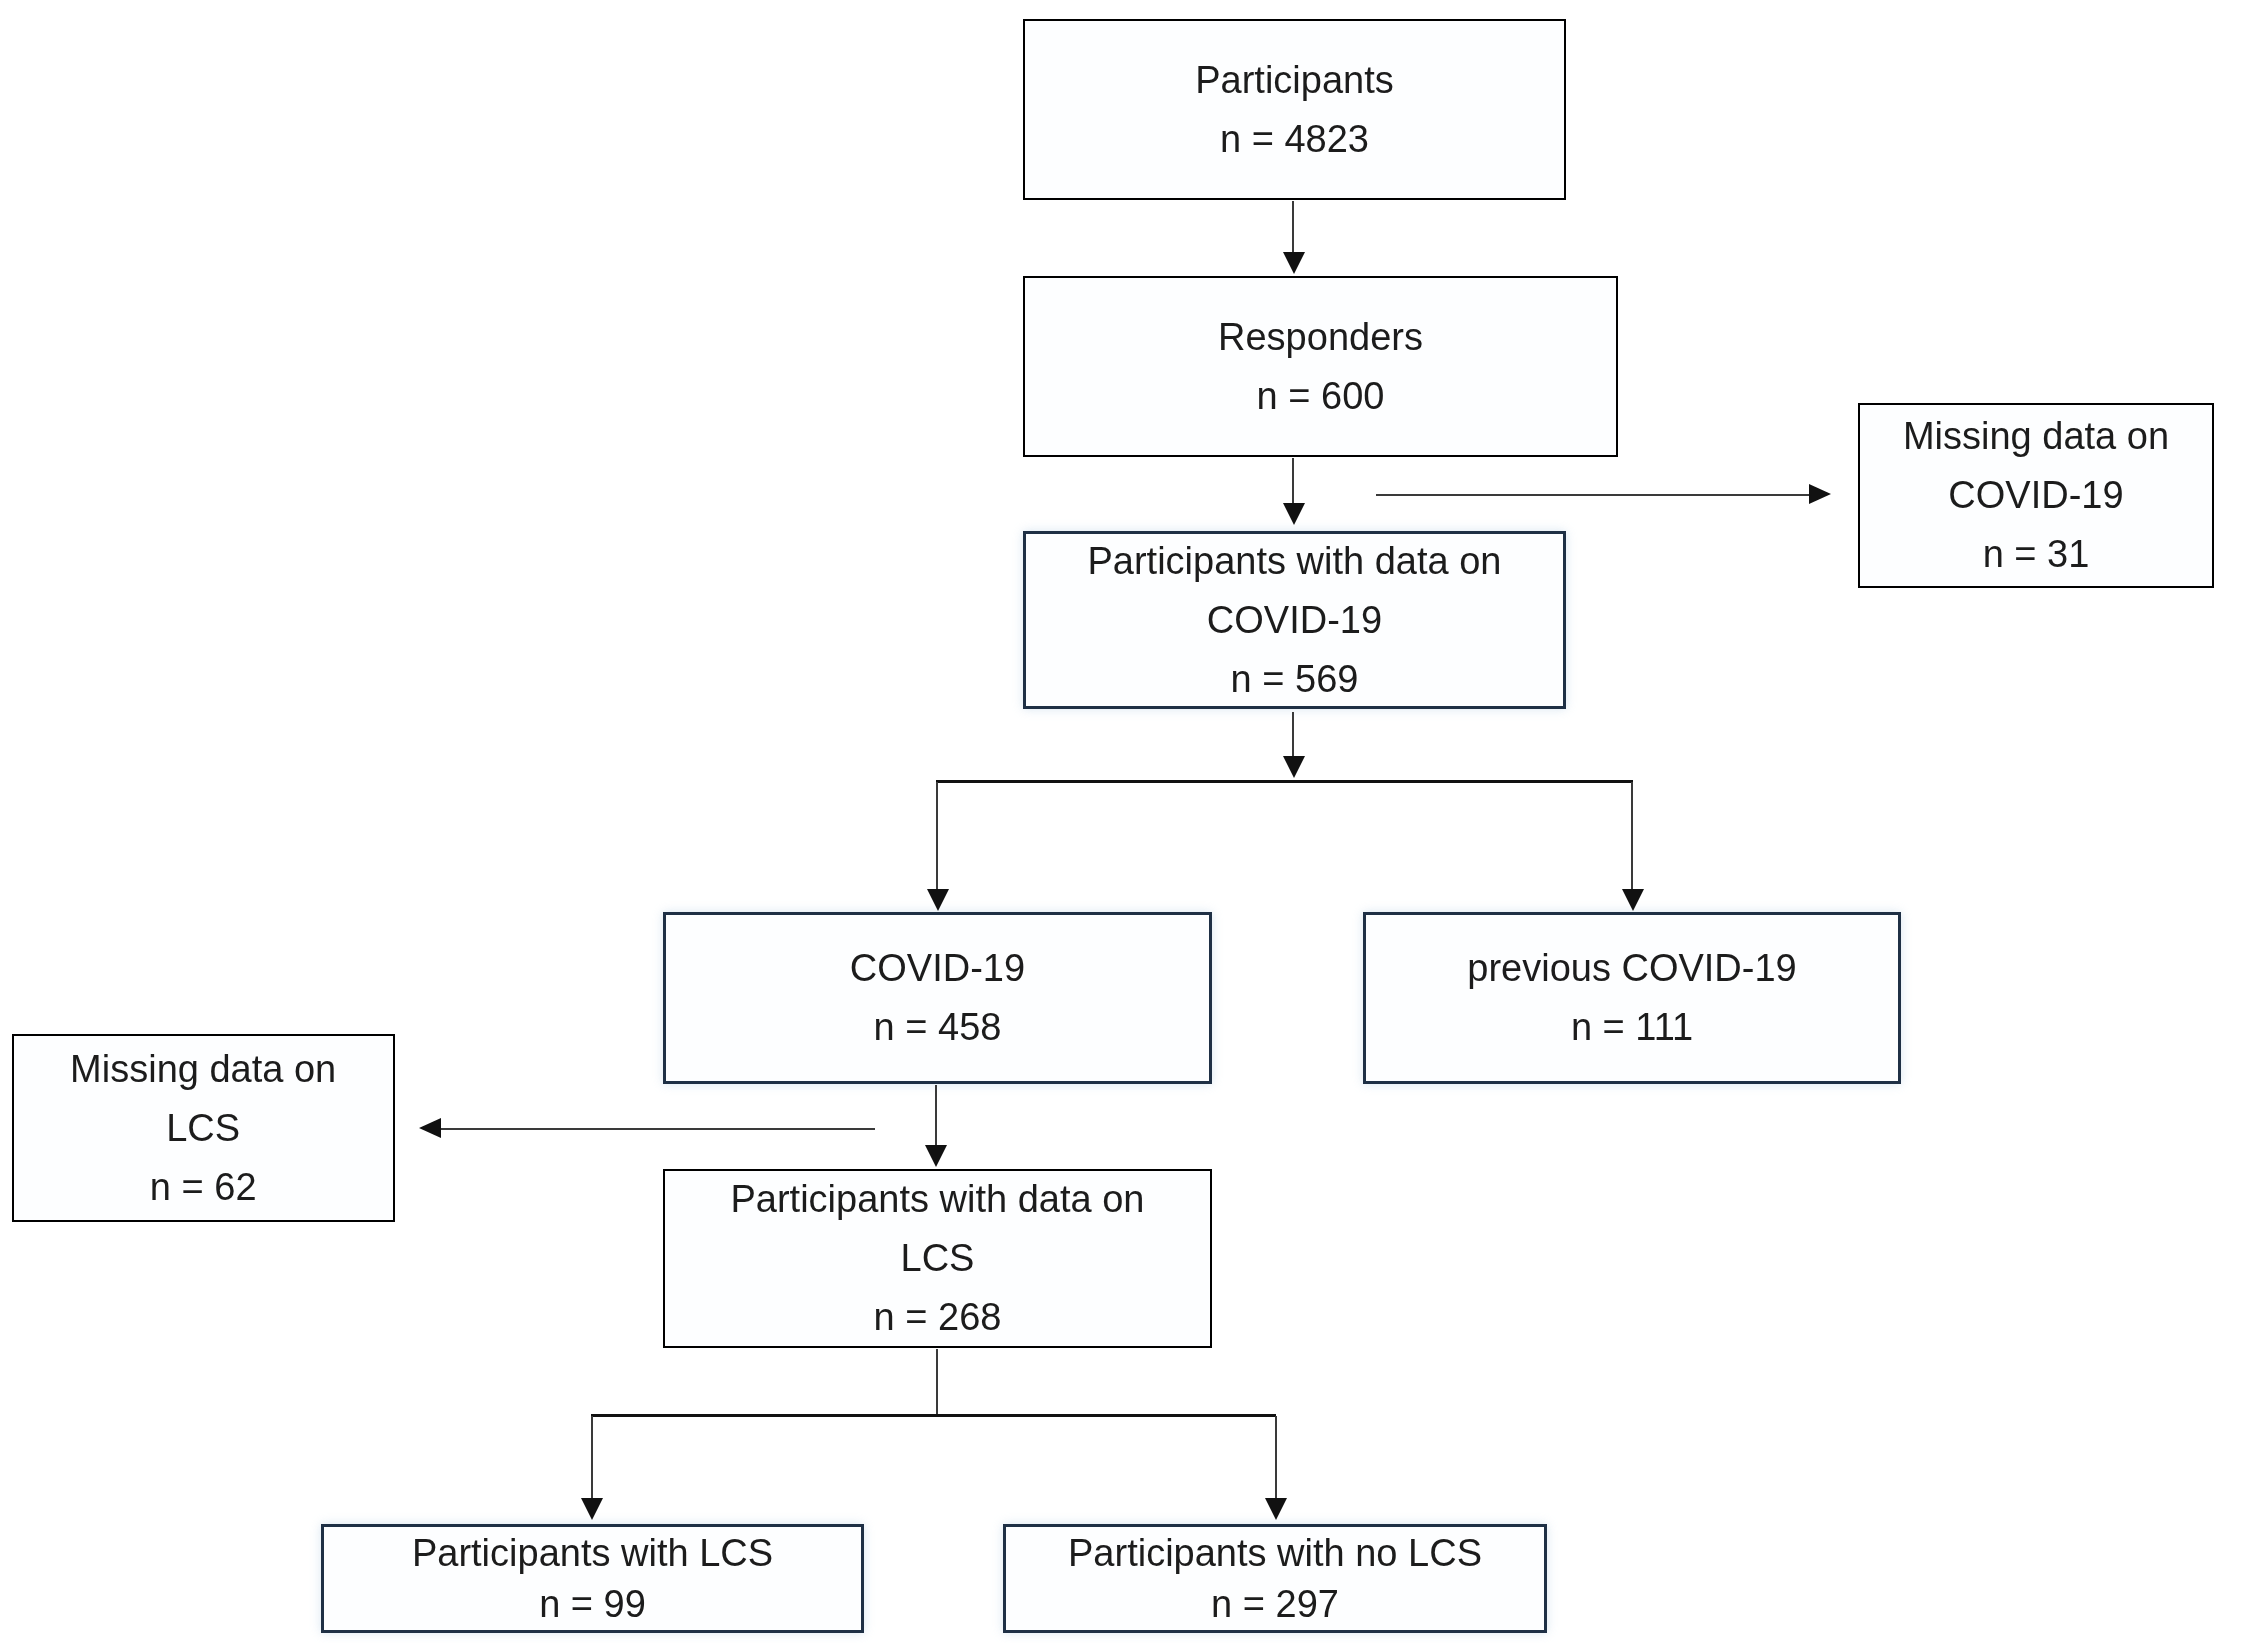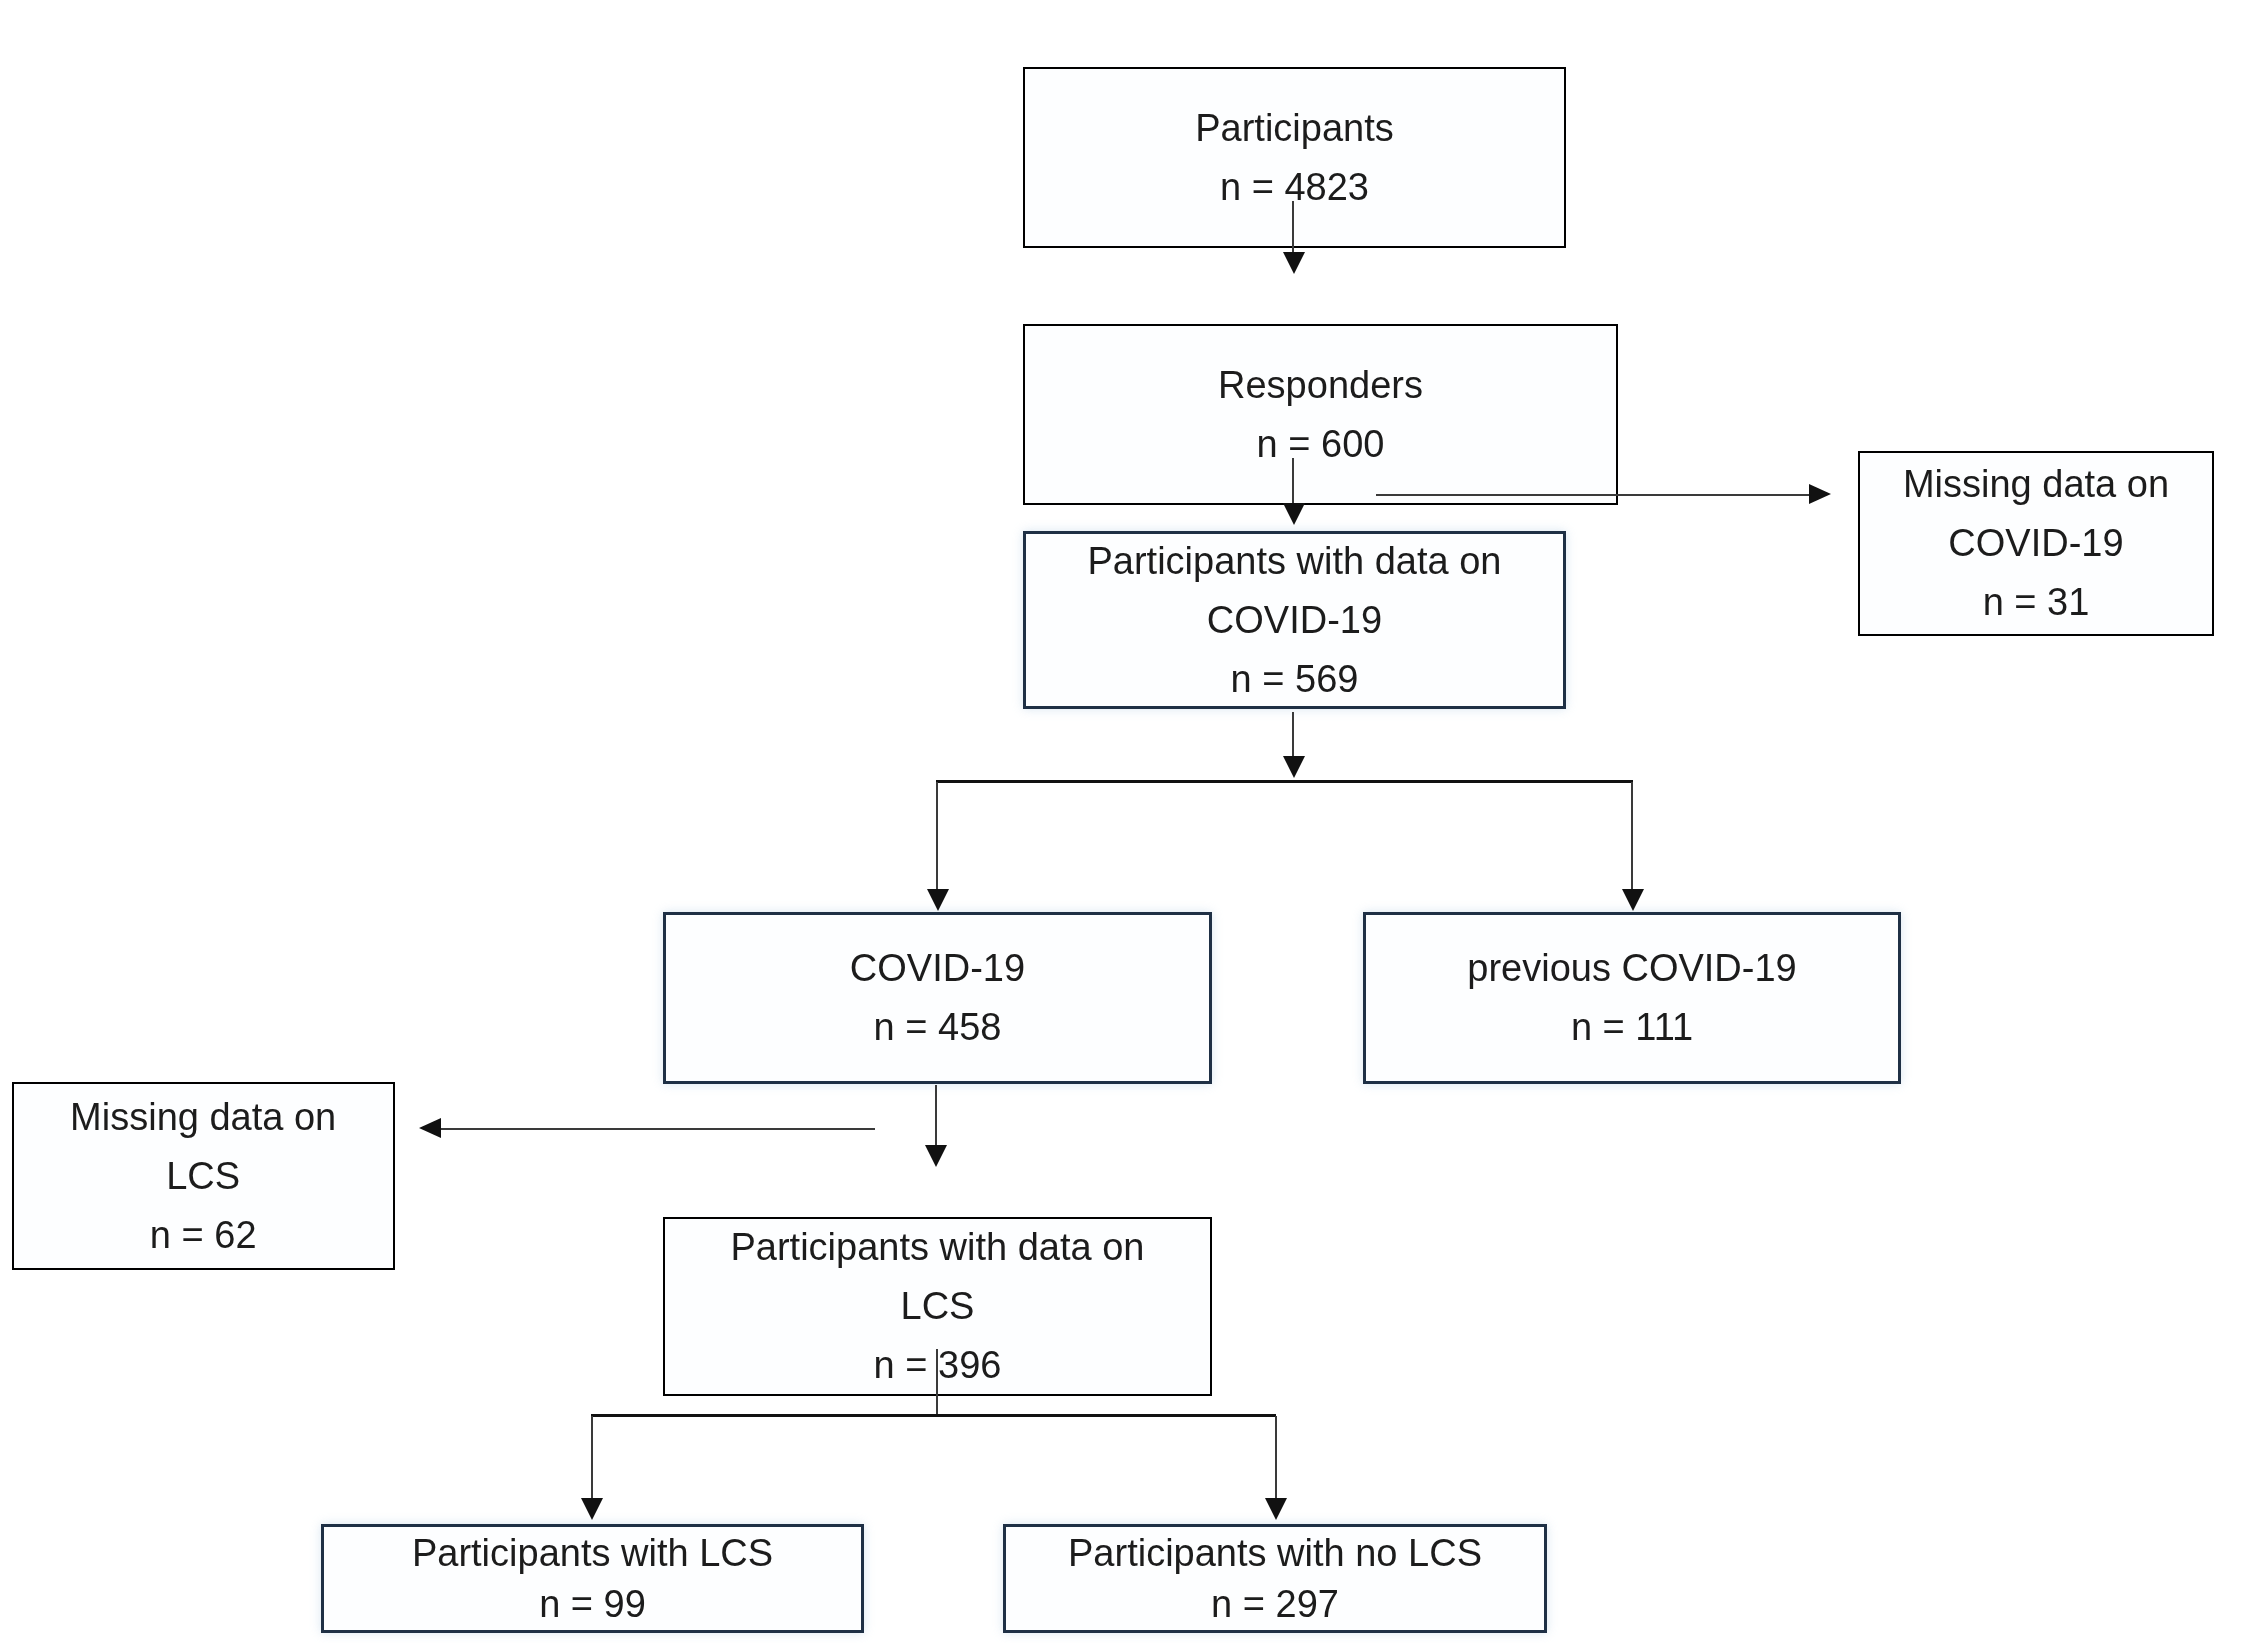--- a/index.html
+++ b/index.html
@@ -5,21 +5,21 @@
   html,body{margin:0;padding:0;}
   body{
     width:2250px;height:1644px;position:relative;background:#ffffff;
     font-family:"Liberation Sans", sans-serif;color:#1c1c1c;overflow:hidden;
   }
   .box{
     position:absolute;display:flex;flex-direction:column;justify-content:center;
     align-items:center;text-align:center;background:#fdfeff;box-sizing:border-box;
     font-size:38px;line-height:59px;font-weight:400;
   }
-  .box.black{border:2.8px solid #000000;margin-top:48px;}
+  .box.black{border:2.8px solid #000000;}
   .box.navy{border:3.4px solid #1f3045;box-shadow:0 0 9.7px rgba(170,200,225,0.45);}
   .box.compact{line-height:51px;align-items:center;}
   .ln{white-space:nowrap;}
   .vline{position:absolute;width:2.1px;background:#3a3a3a;}
   .hline{position:absolute;height:2.1px;background:#3a3a3a;}
   .branch{position:absolute;height:3.4px;background:#111111;}
   .ah-down{position:absolute;width:0;height:0;
     border-left:11px solid transparent;border-right:11px solid transparent;
     border-top:22px solid #111111;}
   .ah-right{position:absolute;width:0;height:0;
@@ -66,21 +66,21 @@
 
 <div class="box black" style="left:11.7px;top:1034px;width:383px;height:188px">
   <div class="ln">Missing data on</div>
   <div class="ln">LCS</div>
   <div class="ln">n = 62</div>
 </div>
 
 <div class="box black" style="left:663px;top:1169px;width:549px;height:179px">
   <div class="ln">Participants with data on</div>
   <div class="ln">LCS</div>
-  <div class="ln">n = 396</div>
+  <div class="ln">n = 268</div>
 </div>
 
 <div class="box navy compact" style="left:321px;top:1524px;width:543px;height:109px">
   <div class="ln">Participants with LCS</div>
   <div class="ln">n = 99</div>
 </div>
 
 <div class="box navy compact" style="left:1003px;top:1524px;width:544px;height:109px">
   <div class="ln">Participants with no LCS</div>
   <div class="ln">n = 297</div>

